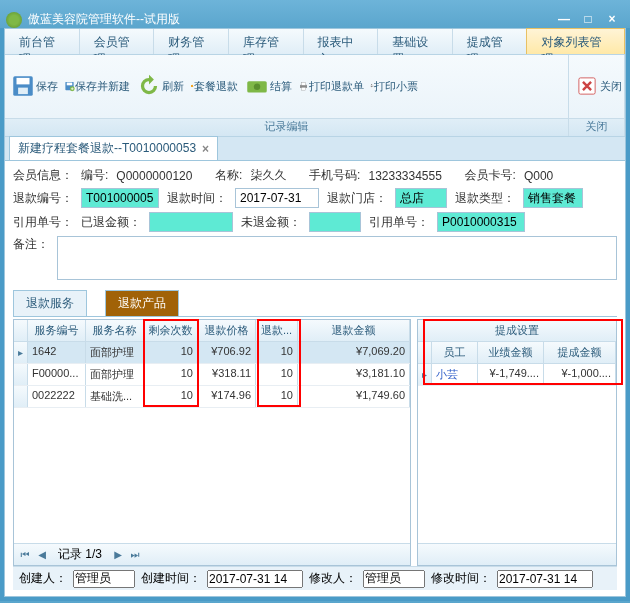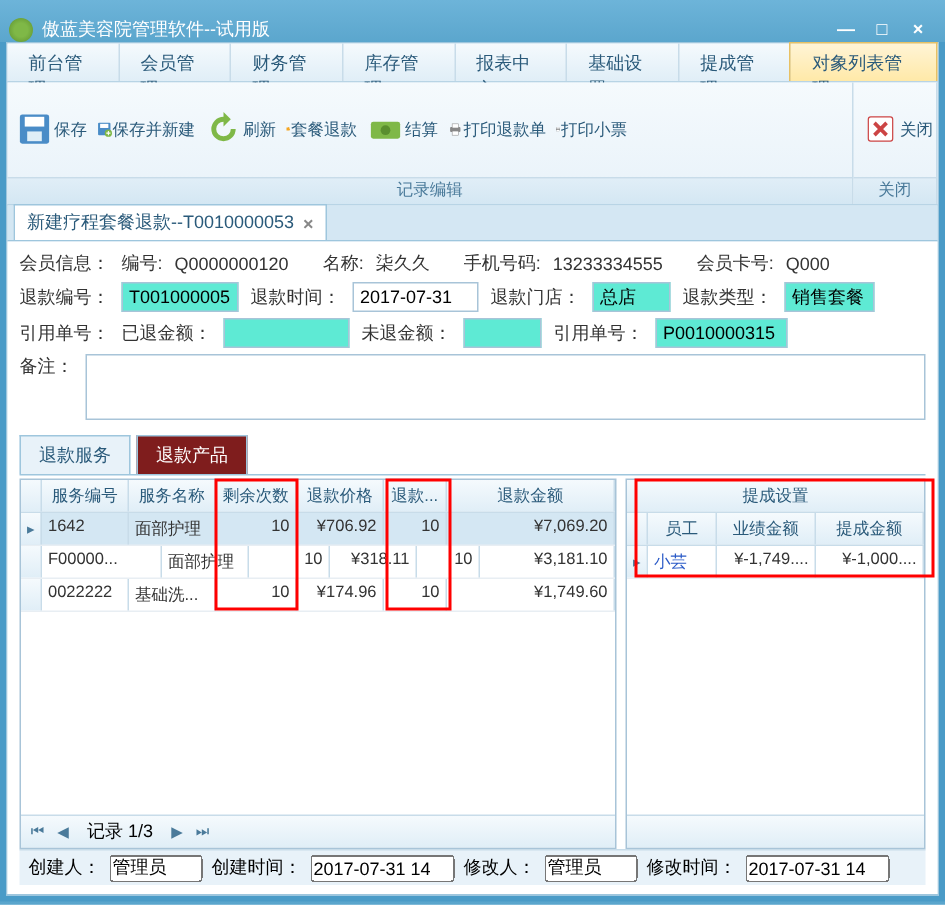--- a/index.html
+++ b/index.html
@@ -24,22 +24,22 @@
 .tab{background:#fff;border:1px solid #9ec6dd;border-bottom:none;padding:3px 8px;display:flex;align-items:center;gap:6px;font-size:11px;color:#2a5a7a}
 .tab .tabx{color:#888;cursor:pointer;font-weight:bold}
 .content{flex:1;background:#fff;padding:6px 8px;display:flex;flex-direction:column;overflow:hidden}
 .row{display:flex;align-items:center;gap:8px;margin-bottom:4px;font-size:12px;color:#333}
 .row .lbl{color:#333;white-space:nowrap}
 .row .val{font-weight:normal;white-space:nowrap}
 .row .inp{border:1px solid #a8c4d8;background:#fff;height:20px;padding:0 4px;font-size:12px}
 .row .inp.ro{background:#5eead4}
 .memo{border:1px solid #a8c4d8;height:44px;flex:1}
 .subtabs{display:flex;margin-top:6px;border-bottom:1px solid #9ec6dd}
-.subtab{padding:4px 12px;background:#e8f2f9;border:1px solid #9ec6dd;border-bottom:none;margin-right:4px;cursor:pointer;color:#2a5a7a}
-.subtab.active{background:#7f1d1d;color:#fff}
+.subtab{padding:4px 12px;background:#e8f2f9;border:1px solid #9ec6dd;border-bottom:none;margin-right:18px;cursor:pointer;color:#2a5a7a}
+.subtab.active{background:#a16207;color:#fff}
 .gridarea{flex:1;display:flex;gap:6px;margin-top:2px;min-height:0}
 .grid{border:1px solid #a8c4d8;background:#fff;display:flex;flex-direction:column;overflow:hidden}
 .grid.left{flex:1}
 .grid.right{width:200px}
 .ghead{display:flex;background:linear-gradient(#f5fafd,#e0eef7);border-bottom:1px solid #c8dce9}
 .gcell{border-right:1px solid #c8dce9;padding:3px 4px;font-size:11px;color:#2a5a7a;text-align:center;overflow:hidden;white-space:nowrap}
 .grow{display:flex;border-bottom:1px solid #e8eef3}
 .grow .gcell{color:#333;text-align:right}
 .grow .gcell.l{text-align:left}
 .grow.sel{background:#d4e7f3}
@@ -208,21 +208,21 @@
               <div class="rowind">▸</div>
               <div class="gcell l" style="width:58px">1642</div>
               <div class="gcell l" style="width:58px">面部护理</div>
               <div class="gcell" style="width:54px">10</div>
               <div class="gcell" style="width:58px">¥706.92</div>
               <div class="gcell" style="width:42px">10</div>
               <div class="gcell" style="flex:1">¥7,069.20</div>
             </div>
             <div class="grow">
               <div class="rowind"></div>
-              <div class="gcell l" style="width:80px">F00000...</div>
+              <div class="gcell l" style="width:58px">F00000...</div>
               <div class="gcell l" style="width:58px">面部护理</div>
               <div class="gcell" style="width:54px">10</div>
               <div class="gcell" style="width:58px">¥318.11</div>
               <div class="gcell" style="width:42px">10</div>
               <div class="gcell" style="flex:1">¥3,181.10</div>
             </div>
             <div class="grow">
               <div class="rowind"></div>
               <div class="gcell l" style="width:58px">0022222</div>
               <div class="gcell l" style="width:58px">基础洗...</div>

